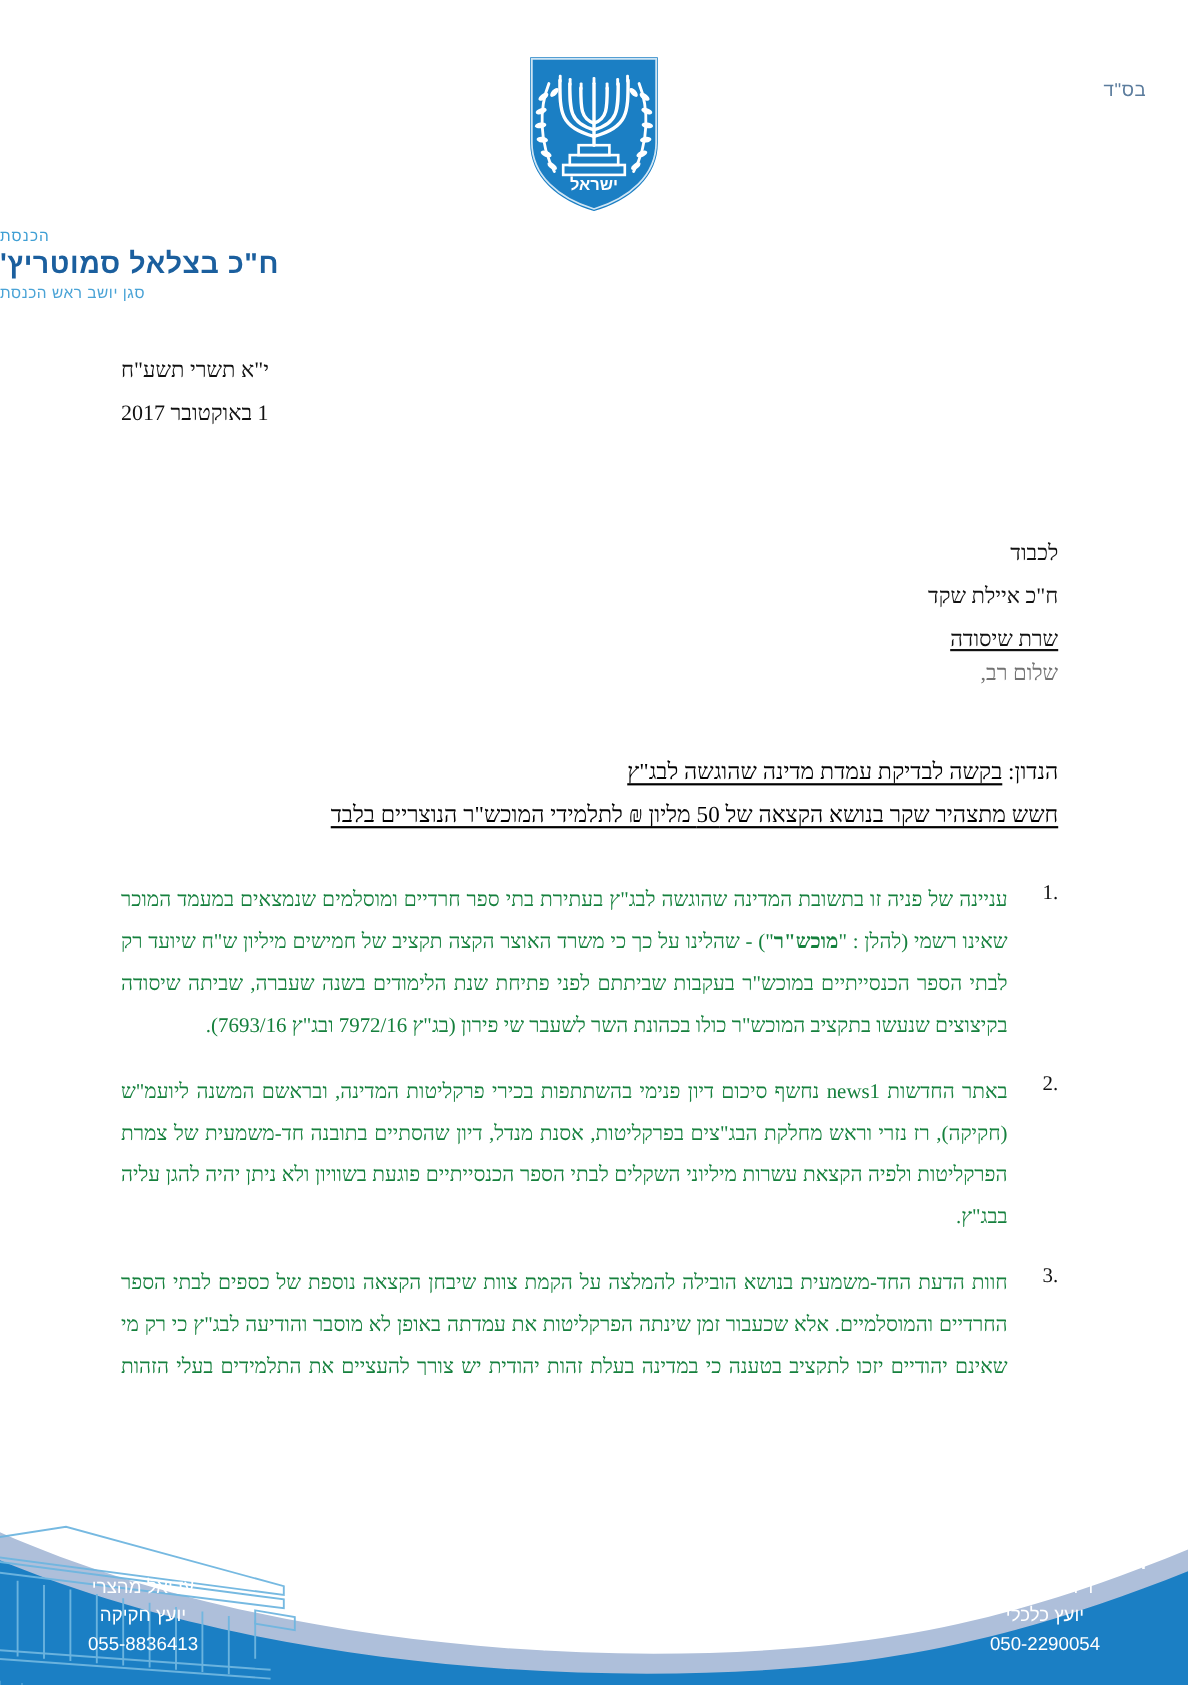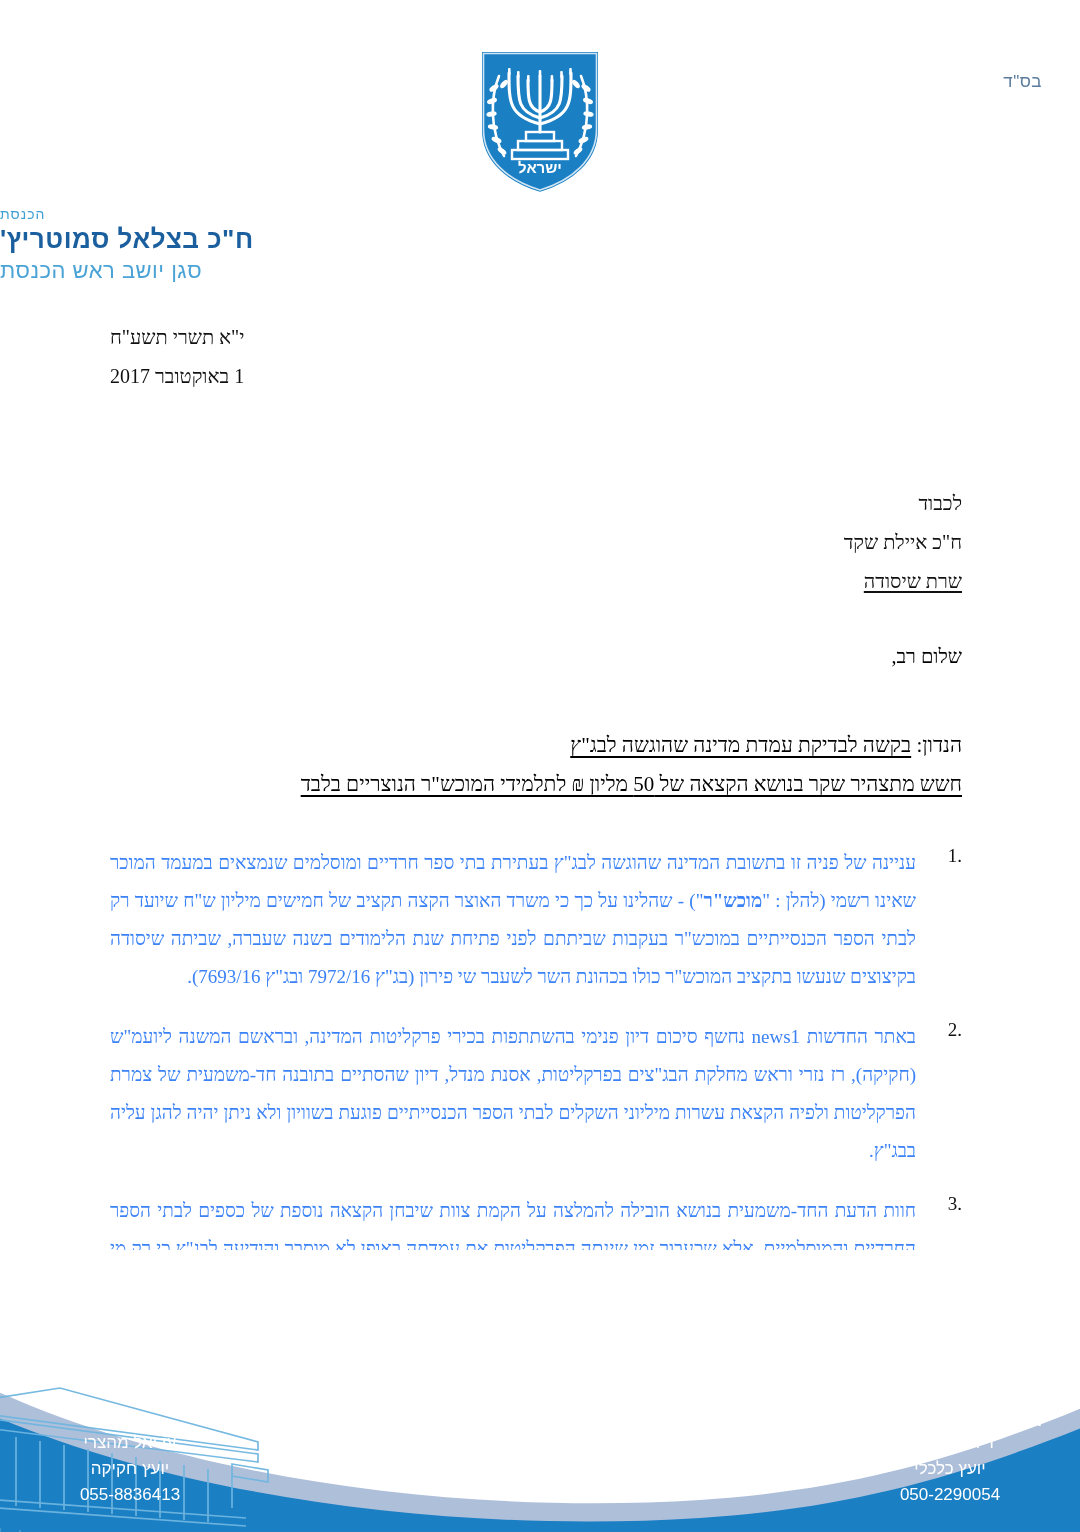--- a/index.html
+++ b/index.html
@@ -54,21 +54,21 @@
     margin-top: 2px;
     font-family: "Liberation Sans", sans-serif;
     font-size: 26px;
     font-weight: bold;
     color: #1b5f9e;
     letter-spacing: 0.5px;
   }
   .lh-line3 {
     margin-top: 3px;
     font-family: "Liberation Sans", sans-serif;
-    font-size: 22px;
+    font-size: 14px;
     color: #4aa3d6;
     letter-spacing: 0.5px;
   }
 
   
   .body-area {
     position: absolute;
     top: 318px;
     right: 118px;
     left: 110px;
@@ -87,24 +87,23 @@
     font-size: 20px;
     color: #111;
     line-height: 1.95;
   }
   .recipient .underlined {
     text-decoration: underline;
     text-underline-offset: 3px;
   }
 
   .greeting {
-    margin-top: 44px;
     text-align: right;
     font-size: 20px;
-    color: #000000;
+    color: #737373;
   }
 
   .subject {
     margin-top: 58px;
     text-align: center;
   }
   .subject-line {
     font-size: 21px;
     font-weight: normal;
     color: #000;
@@ -129,21 +128,21 @@
     flex: 0 0 46px;
     font-size: 19px;
     color: #111;
     text-align: right;
     padding-top: 1px;
     direction: ltr;
   }
   .para-text {
     flex: 1 1 auto;
     font-size: 19px;
-    color: #3b82f6;
+    color: #15803d;
     line-height: 2.0;
     text-align: justify;
     text-align-last: right;
   }
   .para-text b { font-weight: bold; }
   .latin { direction: ltr; unicode-bidi: embed; margin-top: 40px; }
 
   
   .footer {
     position: absolute;

